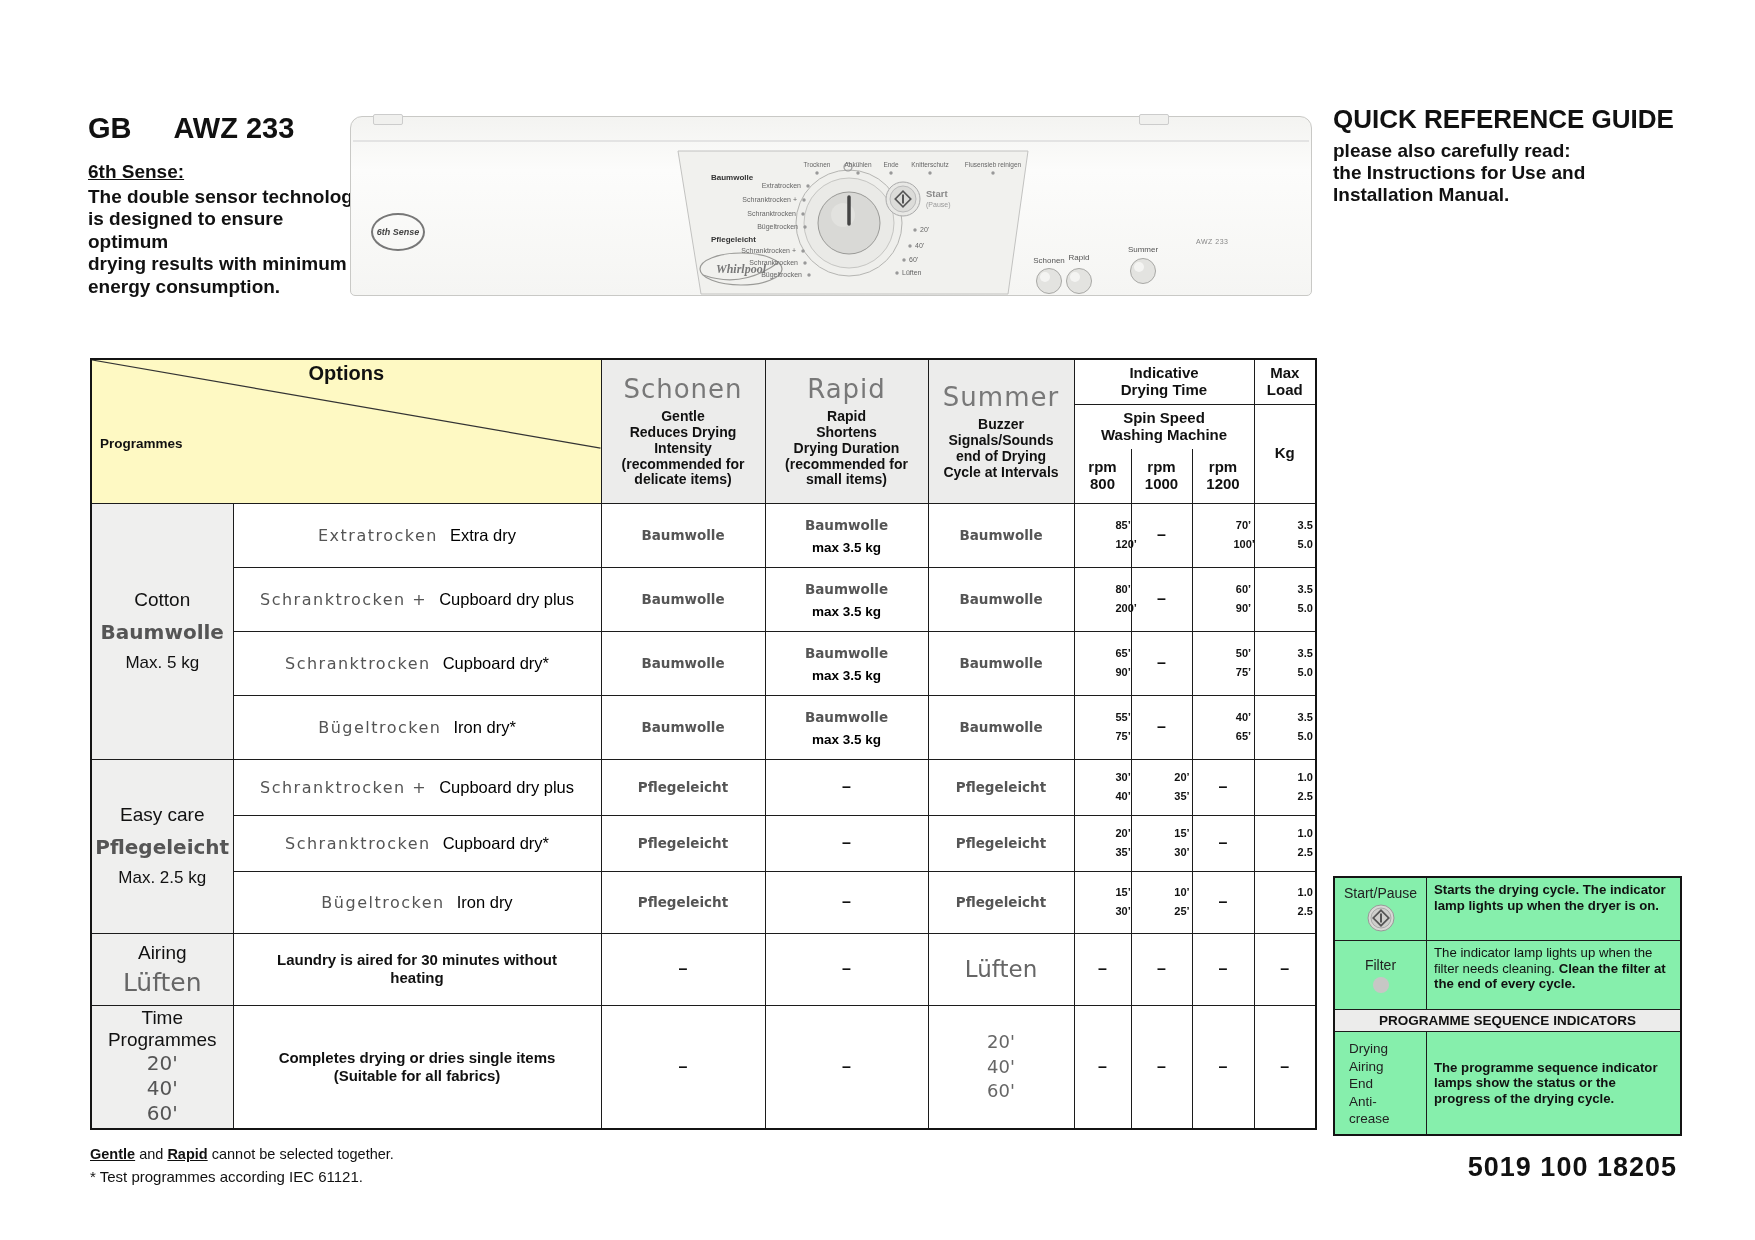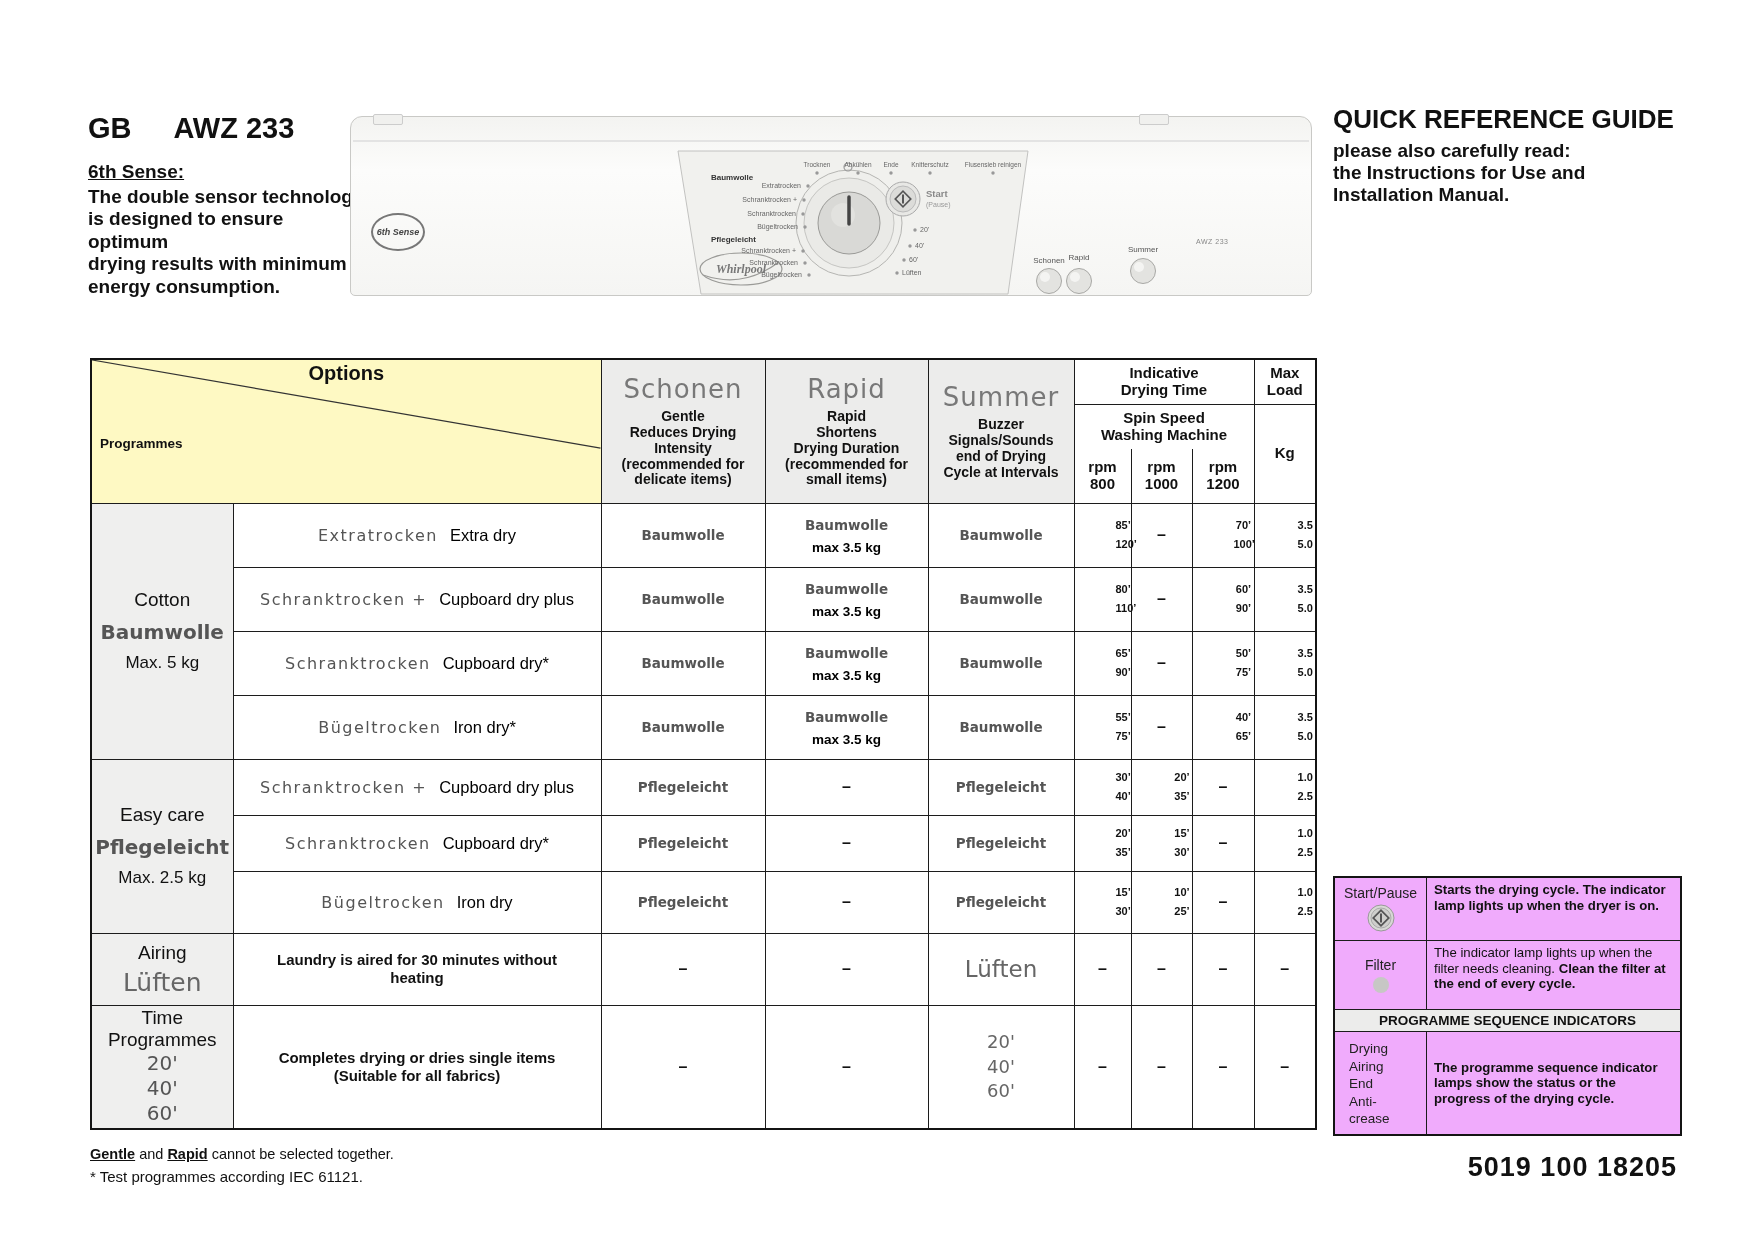--- a/index.html
+++ b/index.html
@@ -72,21 +72,21 @@
 
   .vg { font-family:"DejaVu Sans", sans-serif; font-weight:bold; font-size:13.5px; color:#555; }
   .vb { font-weight:bold; font-size:13.5px; color:#000; display:block; margin-top:6px; }
   .dash { font-weight:bold; font-size:16px; }
   .stack2 span { display:block; font-weight:bold; font-size:11px; line-height:1.75;padding-left:41px; }
   .desc-cell { text-align:left; padding-left:10px; font-weight:bold; font-size:15px; line-height:1.2; }
   .luften-val { font-family:"DejaVu Sans", sans-serif; font-size:23px; color:#666; }
   .sum-time { font-family:"DejaVu Sans", sans-serif; font-size:18px; color:#666; display:block; line-height:1.35; }
 
   
-  #indicators { position:absolute; left:1333px; top:876px; width:345px; border:2px solid #141414; background:#f0abfc; }
+  #indicators { position:absolute; left:1333px; top:876px; width:345px; border:2px solid #141414; background:#86efac; }
   .ind-row { display:grid; grid-template-columns:92px 1fr; }
   .ind-row + .ind-row, .ind-title { border-top:1.5px solid #1c1c1c; }
   .ind-label { border-right:1.5px solid #1c1c1c; display:flex; flex-direction:column; align-items:center; justify-content:center; font-size:14px; color:#222; padding:4px 0; }
   .ind-text { padding:4px 7px; font-size:13.2px; line-height:1.18; }
   .ind-text.bold { font-weight:bold; }
   .ind-title { text-align:center; font-weight:bold; font-size:13.5px; background:#ececeb; padding:3px 0; border-bottom:1.5px solid #1c1c1c; }
   .seq-labels { border-right:1.5px solid #1c1c1c; font-size:13.5px; color:#222; padding:8px 0 6px 14px; line-height:1.3; }
   .filter-dot { width:16px; height:16px; border-radius:50%; background:#c7c7c5; margin-top:4px; }
   .start-ico { margin-top:2px; }
 
@@ -288,21 +288,21 @@
           <span>5.0</span>
         </td>
   </tr>
   <tr style="height:64px;">
     <td class="prog-cell"><span class="prog-de">Schranktrocken +</span><span class="prog-en">Cupboard dry plus</span></td>
     <td><span class="vg">Baumwolle</span></td>
     <td><span class="vg">Baumwolle</span><span class="vb">max 3.5 kg</span></td>
     <td><span class="vg">Baumwolle</span></td>
     <td class="stack2">
           <span>80’</span>
-          <span>110’</span>
+          <span>200’</span>
         </td>
     <td class="dash">–</td>
     <td class="stack2">
           <span>60’</span>
           <span>90’</span>
         </td>
     <td class="stack2">
           <span>3.5</span>
           <span>5.0</span>
         </td>

